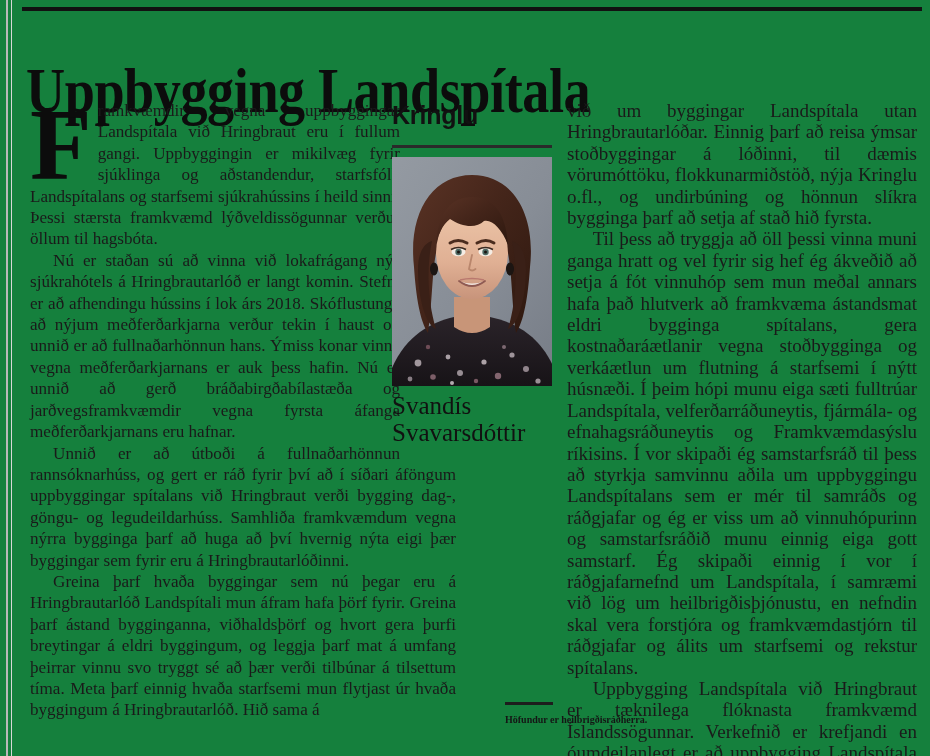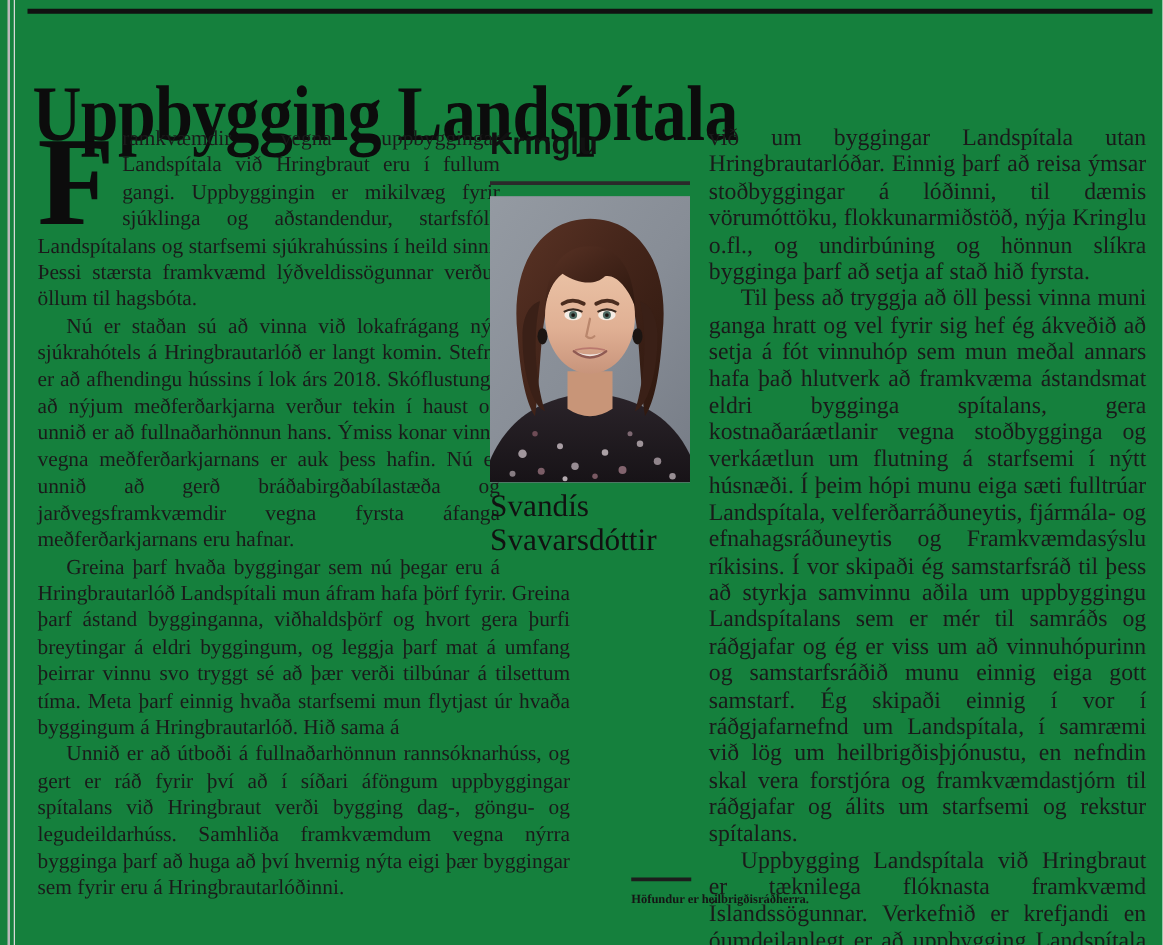--- a/index.html
+++ b/index.html
@@ -190,22 +190,22 @@
   <div class="edge-rule"></div>
   <div class="edge-rule2"></div>
   <div class="top-rule"></div>
 
   <h1 class="headline">Uppbygging Landspítala</h1>
 
   <div class="col1">
     <div class="col1-spacer"></div>
     <p class="first"><span class="dropcap">F</span><span>ramkvæmdir vegna uppbyggingar Landspítala við Hringbraut eru í fullum gangi. Uppbyggingin er mikilvæg fyrir sjúklinga og aðstandendur, starfsfólk Landspítalans og starfsemi sjúkrahússins í heild sinni. Þessi stærsta framkvæmd lýðveldissögunnar verður öllum til hagsbóta.</span></p>
     <p>Nú er staðan sú að vinna við lokafrágang nýs sjúkrahótels á Hringbrautarlóð er langt komin. Stefnt er að afhendingu hússins í lok árs 2018. Skóflustunga að nýjum meðferðarkjarna verður tekin í haust og unnið er að fullnaðarhönnun hans. Ýmiss konar vinna vegna meðferðarkjarnans er auk þess hafin. Nú er unnið að gerð bráðabirgðabílastæða og jarðvegsframkvæmdir vegna fyrsta áfanga meðferðarkjarnans eru hafnar.</p>
+    <p>Unnið er að útboði á fullnaðarhönnun rannsóknarhúss, og gert er ráð fyrir því að í síðari áföngum uppbyggingar spítalans við Hringbraut verði bygging dag-, göngu- og legudeildarhúss. Samhliða framkvæmdum vegna nýrra bygginga þarf að huga að því hvernig nýta eigi þær byggingar sem fyrir eru á Hringbrautarlóðinni.</p>
     <p>Greina þarf hvaða byggingar sem nú þegar eru á Hringbrautarlóð Landspítali mun áfram hafa þörf fyrir. Greina þarf ástand bygginganna, viðhaldsþörf og hvort gera þurfi breytingar á eldri byggingum, og leggja þarf mat á umfang þeirrar vinnu svo tryggt sé að þær verði tilbúnar á tilsettum tíma. Meta þarf einnig hvaða starfsemi mun flytjast úr hvaða byggingum á Hringbrautarlóð. Hið sama á</p>
-    <p>Unnið er að útboði á fullnaðarhönnun rannsóknarhúss, og gert er ráð fyrir því að í síðari áföngum uppbyggingar spítalans við Hringbraut verði bygging dag-, göngu- og legudeildarhúss. Samhliða framkvæmdum vegna nýrra bygginga þarf að huga að því hvernig nýta eigi þær byggingar sem fyrir eru á Hringbrautarlóðinni.</p>
   </div>
 
   <div class="pistill">Kringlu</div>
   <div class="pistill-rule"></div>
 
   <div class="photo">
     <svg width="160" height="229" viewBox="0 0 160 229">
       <defs>
         <linearGradient id="bg" x1="0" y1="0" x2="1" y2="1">
           <stop offset="0%" stop-color="#949aa2"></stop>

